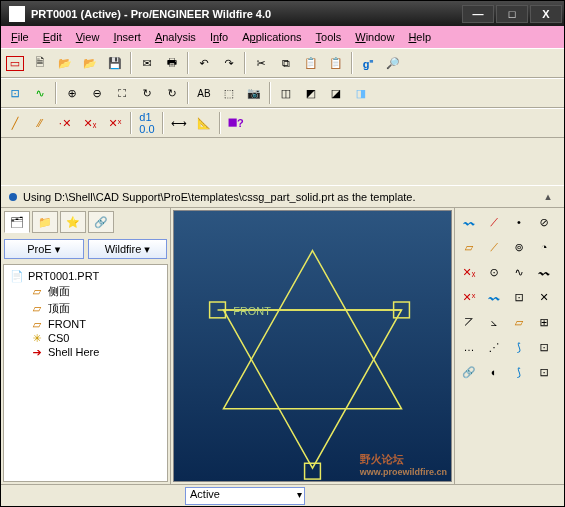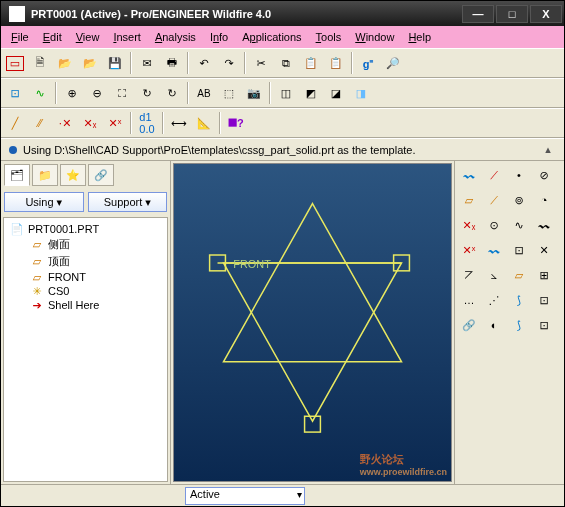--- a/index.html
+++ b/index.html
@@ -8,21 +8,21 @@
 .titlebar { height: 25px; background: linear-gradient(#4a4a4a, #1a1a1a); display: flex; align-items: center; padding: 0 2px; }
 .titlebar .appicon { width: 16px; height: 16px; background: #fff; margin: 0 6px; }
 .titlebar .title { color: #fff; font-weight: bold; flex: 1; }
 .winbtn { width: 32px; height: 18px; background: #3a3a3a; color: #fff; text-align: center; line-height: 16px; margin-left: 2px; border: 1px solid #555; cursor: pointer; font-weight: bold; }
 .menubar { height: 22px; display: flex; align-items: center; padding: 0 4px; gap: 2px; background: #f9a8d4; }
 .menuitem { padding: 2px 6px; cursor: pointer; }
 .menuitem .ul { text-decoration: underline; }
 .toolbar { display: flex; flex-wrap: wrap; padding: 2px; gap: 1px; border-top: 1px solid #fff; border-bottom: 1px solid #aca899; background: #ece9d8; }
 .tbtn { width: 24px; height: 24px; border: 1px solid transparent; display: flex; align-items: center; justify-content: center; cursor: pointer; }
 .sep { width: 2px; height: 22px; border-left: 1px solid #aca899; border-right: 1px solid #fff; margin: 1px 2px; }
-.msgbar { padding: 4px 8px; border-top: 1px solid #fff; border-bottom: 1px solid #aca899; display: flex; align-items: center; gap: 6px; background: #ece9d8; }
+.msgbar { padding: 4px 8px; border-top: 1px solid #fff; border-bottom: 1px solid #aca899; display: flex; align-items: center; gap: 6px; background: #ece9d8; margin-top: 47px; }
 .msgbar .dot { width: 8px; height: 8px; background: #1a5fb4; border-radius: 50%; }
 .msgbar .scroll { width: 16px; text-align: center; color: #555; }
 .mainarea { flex: 1; display: flex; overflow: hidden; }
 .sidebar { width: 170px; background: #ece9d8; display: flex; flex-direction: column; border-right: 1px solid #aca899; }
 .sidetabs { display: flex; padding: 3px; gap: 2px; }
 .sidetab { width: 26px; height: 22px; border: 1px solid #aca899; background: #f5f3e9; display: flex; align-items: center; justify-content: center; cursor: pointer; }
 .sidetab.active { background: #fff; border-bottom-color: #fff; }
 .sidebtns { display: flex; padding: 3px; gap: 4px; }
 .sidebtn { flex: 1; height: 20px; border: 1px solid #7a96df; background: linear-gradient(#fff,#e3ecfa); cursor: pointer; display: flex; align-items: center; justify-content: center; gap: 3px; }
 .tree { flex: 1; background: #fff; border: 1px solid #aca899; margin: 2px; padding: 4px 2px; overflow: auto; }
@@ -207,22 +207,22 @@
   <div class="mainarea">
 
     <div class="sidebar">
       <div class="sidetabs">
         <div class="sidetab active">🗂</div>
         <div class="sidetab">📁</div>
         <div class="sidetab">⭐</div>
         <div class="sidetab">🔗</div>
       </div>
       <div class="sidebtns">
-        <div class="sidebtn"><span>Using</span> ▾</div>
-        <div class="sidebtn"><span>Support</span> ▾</div>
+        <div class="sidebtn"><span>ProE</span> ▾</div>
+        <div class="sidebtn"><span>Wildfire</span> ▾</div>
       </div>
       <div class="tree">
         <div class="treeitem">
           <span class="ticon">📄</span>
           <span>PRT0001.PRT</span>
         </div>
         <div class="treeitem child">
           <span class="ticon" style="color:#c70">▱</span>
           <span>侧面</span>
         </div>

